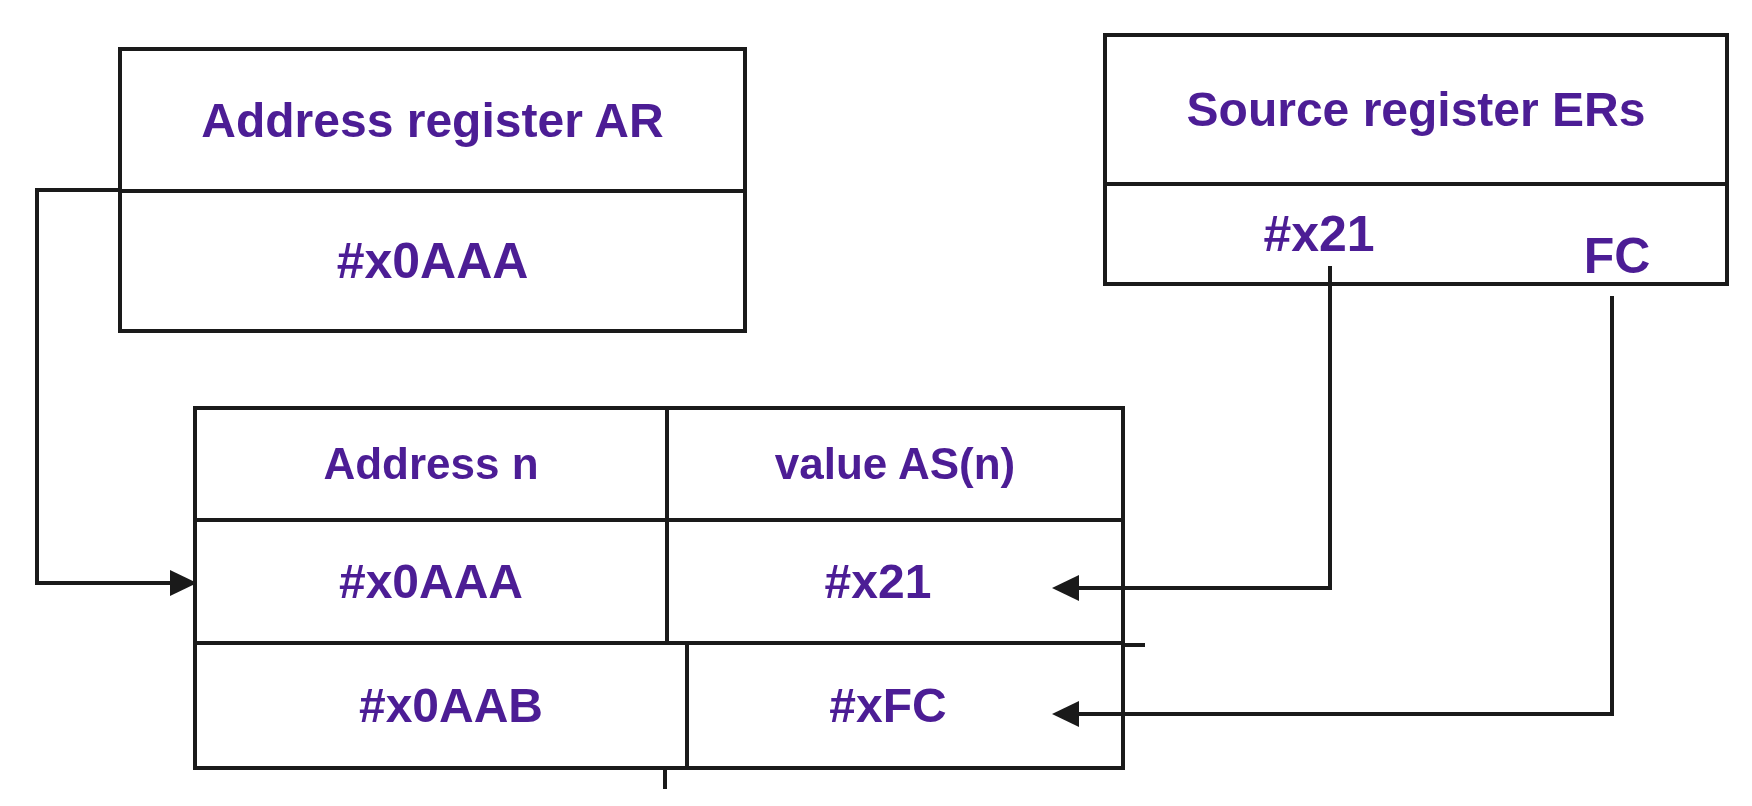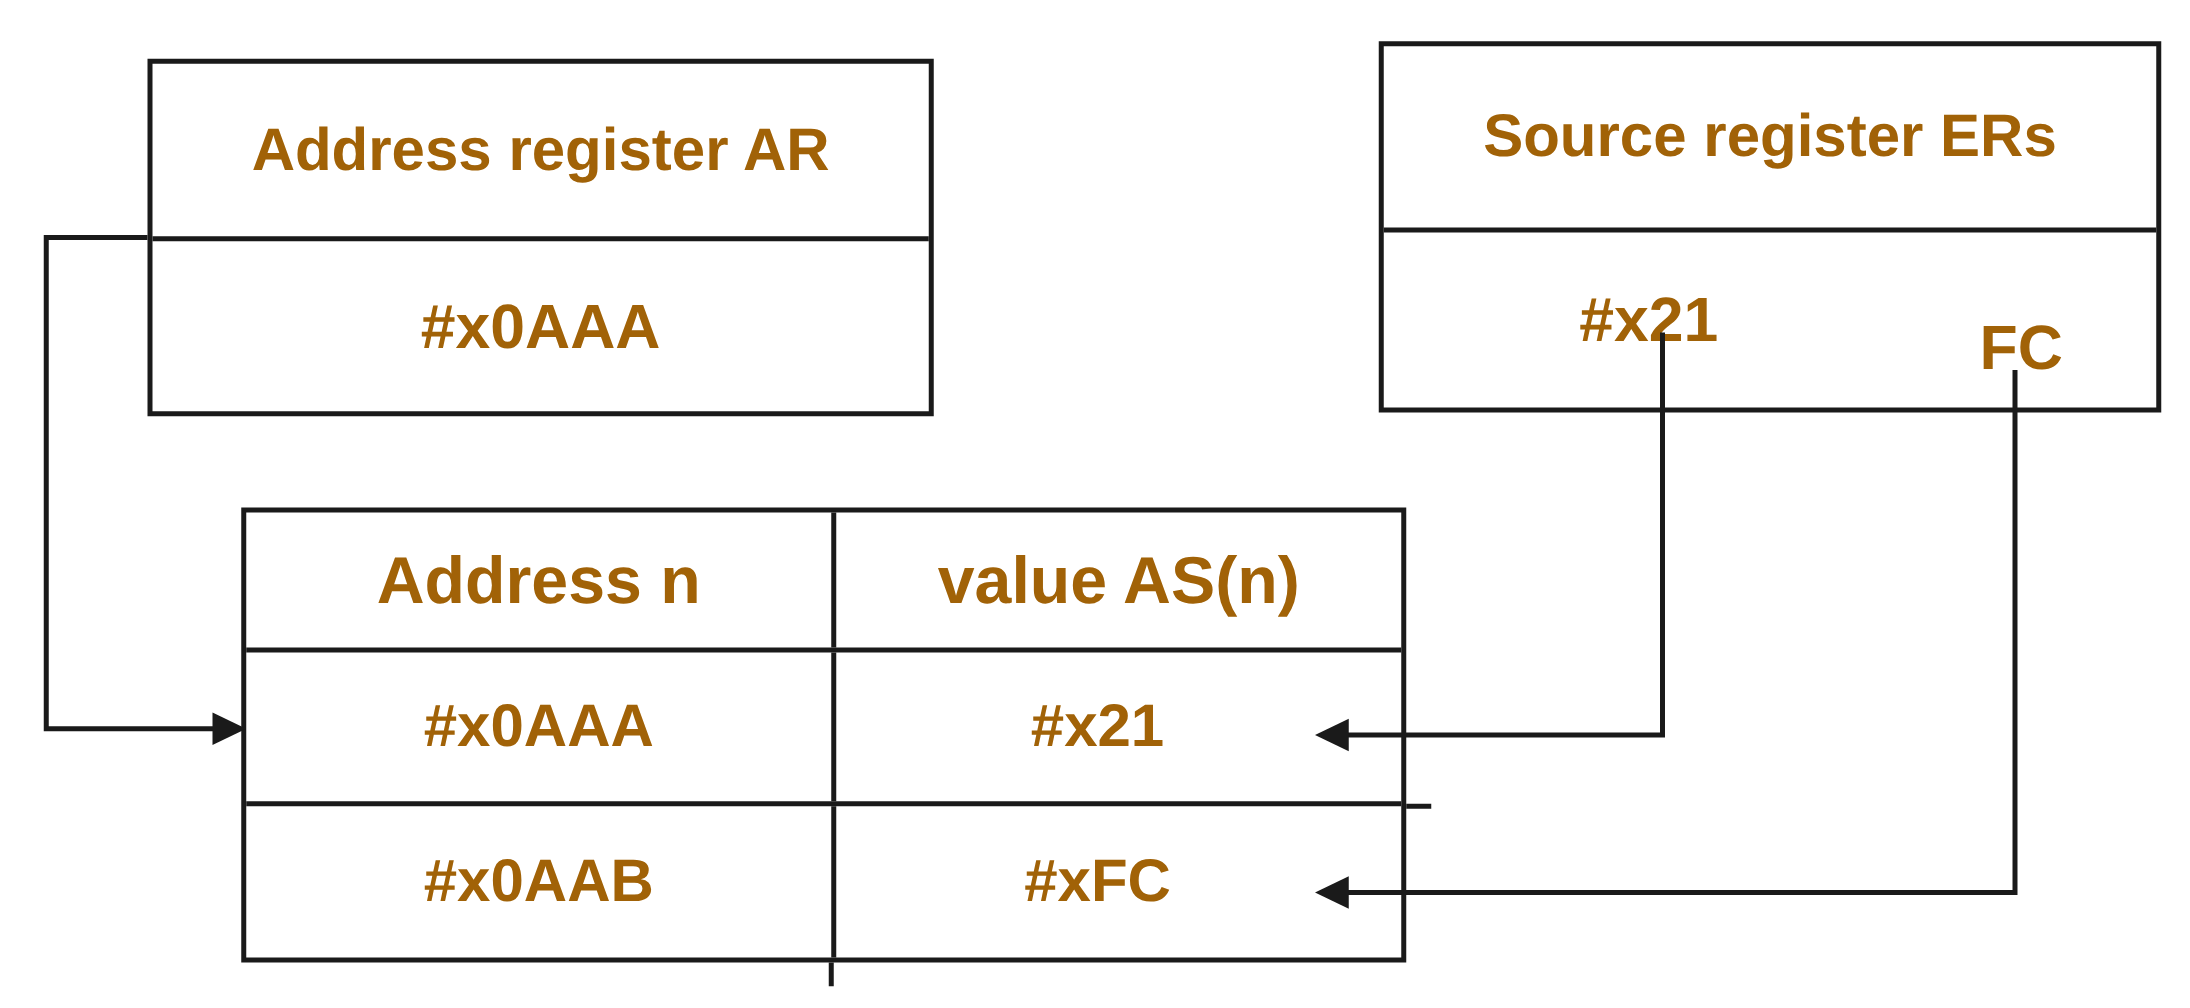--- a/index.html
+++ b/index.html
@@ -7,35 +7,35 @@
     padding: 0;
     background: #ffffff;
   }
   .canvas {
     position: relative;
     width: 1752px;
     height: 806px;
     background: #ffffff;
     font-family: "Liberation Sans", sans-serif;
     font-weight: bold;
-    color: #a16207;
+    color: #4c1d95;
     overflow: hidden;
   }
 
   
   .box {
     position: absolute;
     border: 4px solid #1a1a1a;
     background: #ffffff;
     box-sizing: border-box;
     display: flex;
     flex-direction: column;
   }
   .box-ar   { left: 118px;  top: 47px; width: 629px; height: 286px; }
-  .box-ers  { left: 1103px; top: 33px; width: 626px; height: 297px; }
+  .box-ers  { left: 1103px; top: 33px; width: 626px; height: 253px; }
 
   .box-title {
     display: flex;
     align-items: center;
     justify-content: center;
     border-bottom: 4px solid #1a1a1a;
     font-size: 48px;
     letter-spacing: 0px;
   }
   .box-ar  .box-title { height: 138px; }
@@ -75,30 +75,30 @@
     box-sizing: border-box;
     display: flex;
     flex-direction: column;
   }
   .mt-row {
     display: flex;
     box-sizing: border-box;
   }
   .mt-row-header { height: 112px; border-bottom: 4px solid #1a1a1a; }
   .mt-row-1      { height: 123px; border-bottom: 4px solid #1a1a1a; }
-  .mt-row-2      { flex: 1; }
+  .mt-row-2      { flex: 1; padding-left: 20px; }
   .mt-cell {
     display: flex;
     align-items: center;
     justify-content: center;
     box-sizing: border-box;
   }
   .mt-col-a { width: 472px; border-right: 4px solid #1a1a1a; }
   .mt-col-b { flex: 1; text-align: center; }
-  .mt-row-header .mt-cell { font-size: 53px; }
+  .mt-row-header .mt-cell { font-size: 44px; }
   .mt-row-1 .mt-cell, .mt-row-2 .mt-cell { font-size: 48px; }
   .mt-col-b.mt-value { padding-right: 34px; }
 
   
   .wires {
     position: absolute;
     left: 0;
     top: 0;
     width: 1752px;
     height: 806px;

